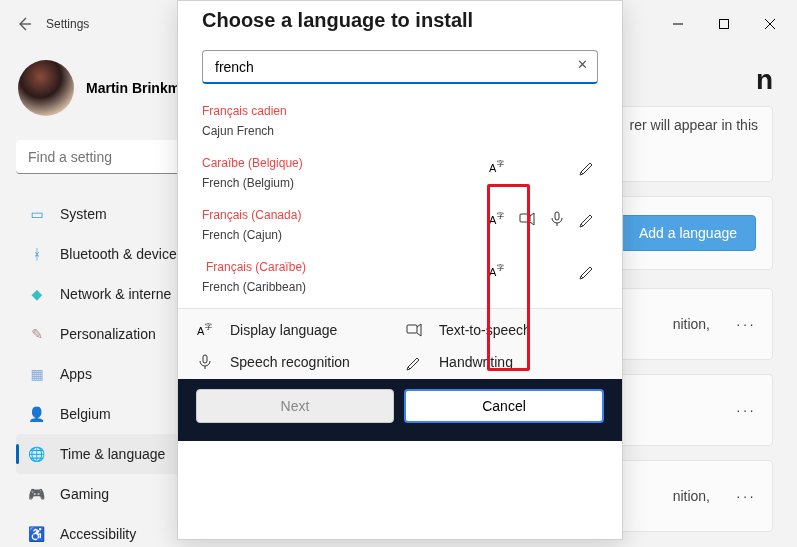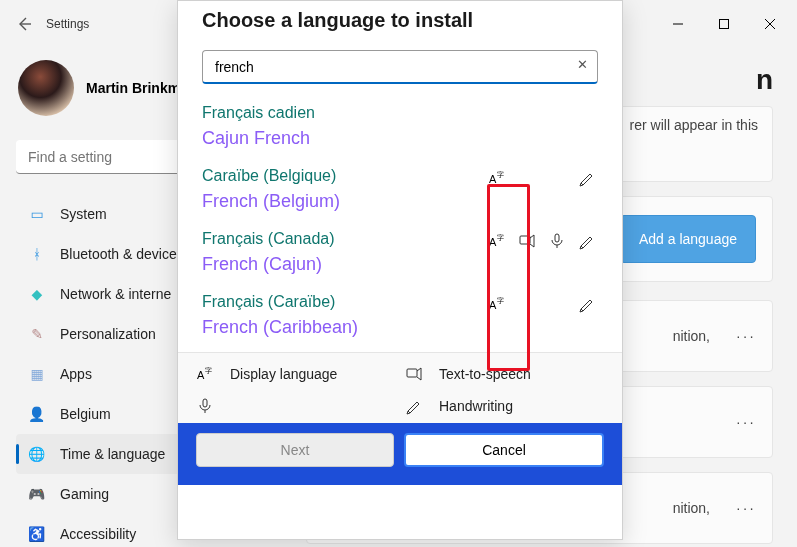--- a/index.html
+++ b/index.html
@@ -26,44 +26,44 @@
   .nav-ico { width:18px; height:18px; display:flex; align-items:center; justify-content:center; font-size:14px; }
   .ic-system { color:#3696e0; } .ic-bt { color:#3696e0; } .ic-net { color:#33c1c1; }
   .ic-pers { color:#b58888; } .ic-apps { color:#82a8d9; } .ic-acc { color:#54a0d6; }
   .ic-time { color:#8fb8d1; } .ic-game { color:#9a9a9a; } .ic-acc2 { color:#569bd2; }
 
   .main { flex:1; padding: 4px 24px 0 6px; }
   .page-title-partial { font-size:28px; font-weight:600; letter-spacing:0; margin: 12px 0 10px 0; }
   .sub-right { font-size:14px; color:#444; margin-bottom:10px; }
   .card { background:#fbfbfb; border:1px solid #e5e5e5; border-radius:4px; }
   .add-row { display:flex; align-items:center; justify-content:flex-end; padding:18px 16px; margin-bottom:18px; }
-  .add-btn { background:#4fa3e3; border:1px solid #3d92d4; color:#fff; height:48px; padding:0 18px; border-radius:4px; font-size:14px; }
+  .add-btn { background:#4fa3e3; border:1px solid #3d92d4; color:#fff; height:36px; padding:0 18px; border-radius:4px; font-size:14px; }
   .lang-row { display:flex; align-items:center; justify-content:space-between; padding:14px 16px; margin-bottom:14px; height:72px; }
   .lang-row .tail { font-size:14px; color:#444; display:flex; align-items:center; gap:26px; }
   .dots { color:#444; letter-spacing:2px; cursor:default; }
 
   
   .modal { position:absolute; left:177px; top:0; width:446px; height:540px; background:#fff; box-shadow:0 6px 24px rgba(0,0,0,0.15); border:1px solid #d0d0d0; display:flex; flex-direction:column; }
   .modal-pad { padding: 8px 24px 0 24px; }
   .modal-title { font-size:20px; font-weight:600; margin-bottom:18px; }
   .m-search-wrap { position:relative; margin-bottom:16px; }
   .m-search { width:100%; height:34px; border:1px solid #999; border-bottom:2px solid #0067c0; border-radius:4px; padding:0 34px 0 12px; font-size:14px; outline:none; }
   .m-clear { position:absolute; right:10px; top:7px; color:#555; font-size:13px; }
   .list { overflow:auto; }
   .lang-item { padding: 4px 24px 14px 24px; }
   .lang-item-row { display:flex; align-items:flex-start; }
-  .lang-item .native { font-size:16px; color:#0f766e; }
-  .lang-item .eng { font-size:18px; color:#8b5cf6; margin-top:6px; }
+  .lang-item .native { font-size:12px; color:#ef4444;text-align:right; }
+  .lang-item .eng { font-size:12px; color:#404040; margin-top:6px; }
   .feat-icons { flex:1; display:flex; justify-content:flex-end; gap:10px; padding-right:0; padding-top:2px; color:#333; font-size:14px; }
   .feat-icons span { width:20px; text-align:center; display:inline-block; }
   .redbox { position:absolute; border:3px solid #e81123; pointer-events:none; border-radius:2px; }
   .legend { background:#f9f9f9; border-top:1px solid #e5e5e5; padding:12px 18px 8px 18px; display:grid; grid-template-columns:1fr 1fr; row-gap:14px; column-gap:10px; }
   .legend-item { display:flex; align-items:center; gap:14px; font-size:14px; color:#222; }
   .legend-ico { width:20px; text-align:center; font-size:15px; color:#333; }
-  .btnbar { background:#1d4ed8; padding: 10px 18px 18px 18px; display:flex; gap:10px; }
+  .btnbar { background:#0f172a; padding: 10px 18px 18px 18px; display:flex; gap:10px; }
   .btn { flex:1; height:34px; border-radius:4px; font-size:14px; border:1px solid #ccc; }
   .btn.next { background:#ededed; color:#888; }
   .btn.cancel { background:#fff; color:#000; border:2px solid #3b82f6; }
 
   svg { display:block; }
 </style>
 </head>
 <body>
 
 <div class="titlebar">
@@ -345,20 +345,21 @@
         </span>
         <span>Text-to-speech</span>
       </div>
     <div class="legend-item">
         <span class="legend-ico">
           <svg width="18" height="18" viewBox="0 0 18 18">
             <rect x="7" y="2" width="4" height="8" rx="2" stroke="#333" fill="none"></rect>
             <path d="M4 8 a5 5 0 0 0 10 0 M9 13 V16" stroke="#333" fill="none"></path>
           </svg>
         </span>
+        <span>Speech recognition</span>
       </div>
     <div class="legend-item">
         <span class="legend-ico">
           <svg width="18" height="18" viewBox="0 0 18 18">
             <path d="M3 14 L12 5 L14 7 L5 16 Z M3 14 L5 16 L2 17 Z" stroke="#333" fill="none"></path>
           </svg>
         </span>
         <span>Handwriting</span>
       </div>
   </div>

